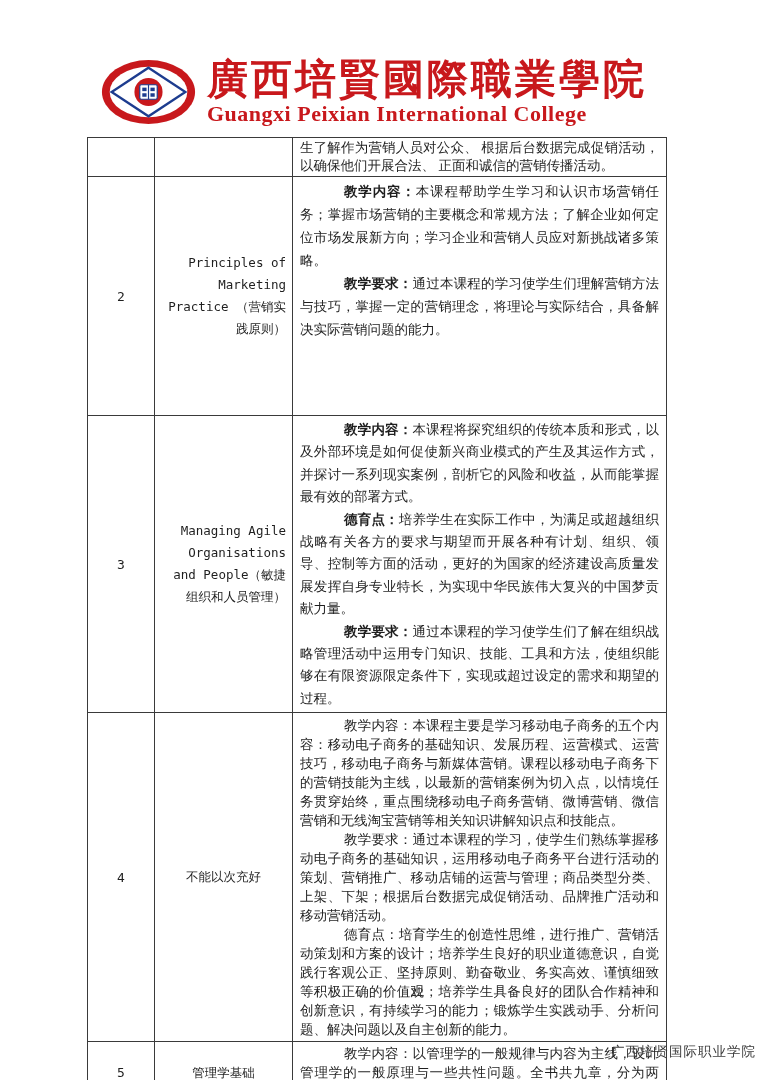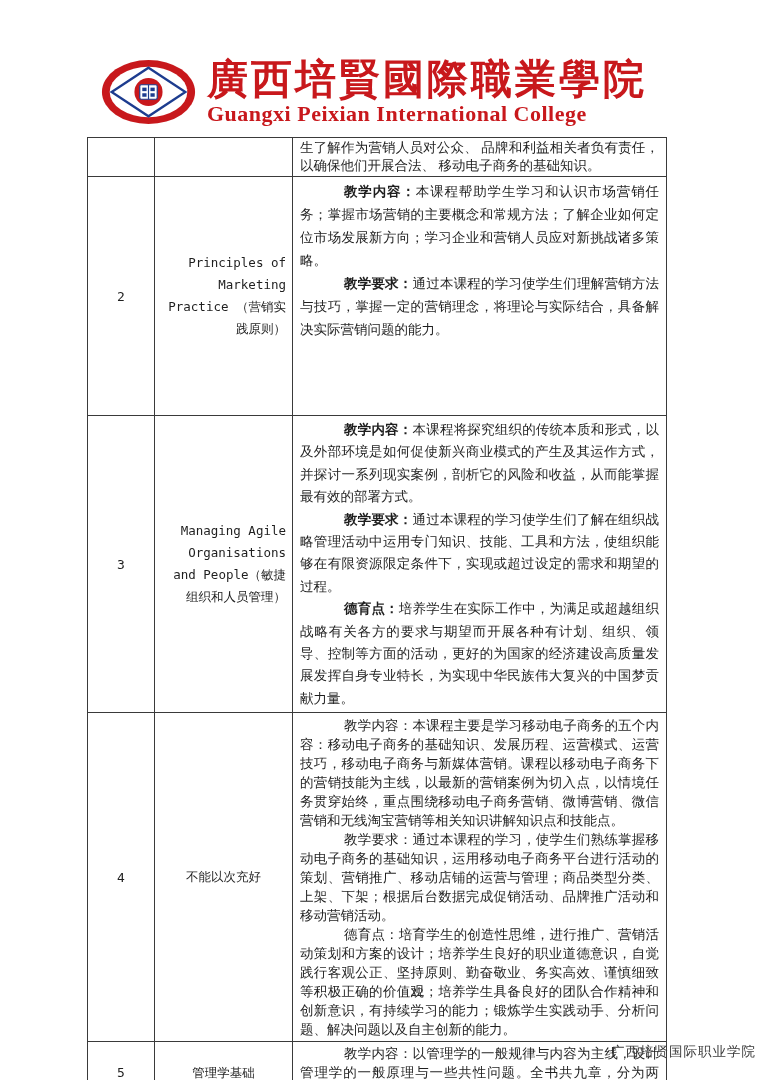--- a/index.html
+++ b/index.html
@@ -98,38 +98,38 @@
       <div class="title-en">Guangxi Peixian International College</div>
     </div>
   </div>
 
   <div class="ctable">
     <div>
         <div class="trow r1">
           <div class="cell num"></div>
           <div class="cell name"></div>
           <div class="cell content">
-            <div class="para">生了解作为营销人员对公众、 品牌和利益相关者负有责任，以确保他们开展合法、 移动电子商务的基础知识。</div>
+            <div class="para">生了解作为营销人员对公众、 根据后台数据完成促销活动，以确保他们开展合法、 正面和诚信的营销传播活动。</div>
           </div>
         </div>
         <div class="trow r2">
           <div class="cell num">2</div>
           <div class="cell name">Principles of Marketing Practice （营销实践原则）</div>
           <div class="cell content">
             <div class="para"><span class="label bold">教学内容：</span>本课程帮助学生学习和认识市场营销任务；掌握市场营销的主要概念和常规方法；了解企业如何定位市场发展新方向；学习企业和营销人员应对新挑战诸多策略。</div>
             <div class="para"><span class="label bold">教学要求：</span>通过本课程的学习使学生们理解营销方法与技巧，掌握一定的营销理念，将理论与实际结合，具备解决实际营销问题的能力。</div>
           </div>
         </div>
         <div class="trow r3">
           <div class="cell num">3</div>
           <div class="cell name">Managing Agile Organisations and People（敏捷组织和人员管理）</div>
           <div class="cell content">
             <div class="para"><span class="label bold">教学内容：</span>本课程将探究组织的传统本质和形式，以及外部环境是如何促使新兴商业模式的产生及其运作方式，并探讨一系列现实案例，剖析它的风险和收益，从而能掌握最有效的部署方式。</div>
+            <div class="para"><span class="label bold">德育点：</span>培养学生在实际工作中，为满足或超越组织战略有关各方的要求与期望而开展各种有计划、组织、领导、控制等方面的活动，更好的为国家的经济建设高质量发展发挥自身专业特长，为实现中华民族伟大复兴的中国梦贡献力量。</div>
             <div class="para"><span class="label bold">教学要求：</span>通过本课程的学习使学生们了解在组织战略管理活动中运用专门知识、技能、工具和方法，使组织能够在有限资源限定条件下，实现或超过设定的需求和期望的过程。</div>
-            <div class="para"><span class="label bold">德育点：</span>培养学生在实际工作中，为满足或超越组织战略有关各方的要求与期望而开展各种有计划、组织、领导、控制等方面的活动，更好的为国家的经济建设高质量发展发挥自身专业特长，为实现中华民族伟大复兴的中国梦贡献力量。</div>
           </div>
         </div>
         <div class="trow r4">
           <div class="cell num">4</div>
           <div class="cell name">不能以次充好</div>
           <div class="cell content">
             <div class="para"><span class="label">教学内容：</span>本课程主要是学习移动电子商务的五个内容：移动电子商务的基础知识、发展历程、运营模式、运营技巧，移动电子商务与新媒体营销。课程以移动电子商务下的营销技能为主线，以最新的营销案例为切入点，以情境任务贯穿始终，重点围绕移动电子商务营销、微博营销、微信营销和无线淘宝营销等相关知识讲解知识点和技能点。</div>
             <div class="para"><span class="label">教学要求：</span>通过本课程的学习，使学生们熟练掌握移动电子商务的基础知识，运用移动电子商务平台进行活动的策划、营销推广、移动店铺的运营与管理；商品类型分类、上架、下架；根据后台数据完成促销活动、品牌推广活动和移动营销活动。</div>
             <div class="para"><span class="label">德育点：</span>培育学生的创造性思维，进行推广、营销活动策划和方案的设计；培养学生良好的职业道德意识，自觉践行客观公正、坚持原则、勤奋敬业、务实高效、谨慎细致等积极正确的价值观；培养学生具备良好的团队合作精神和创新意识，有持续学习的能力；锻炼学生实践动手、分析问题、解决问题以及自主创新的能力。</div>
           </div>

